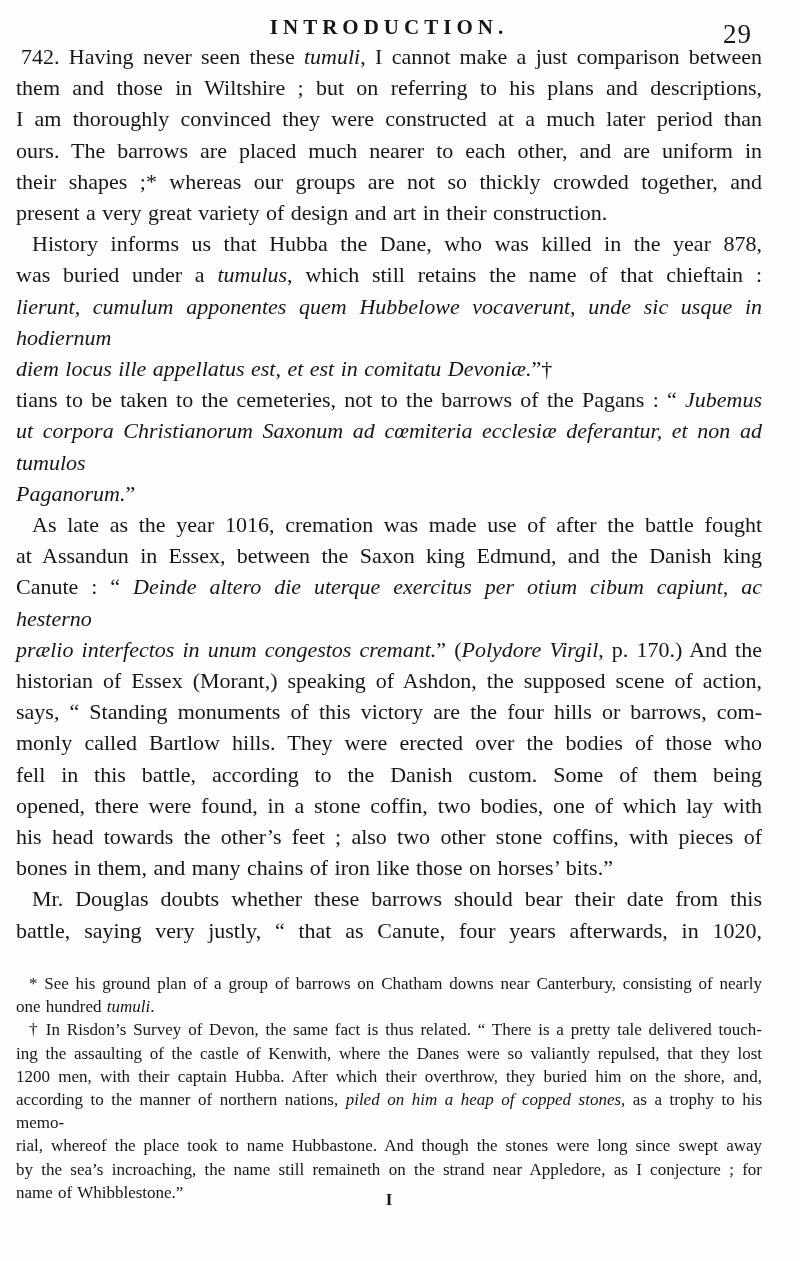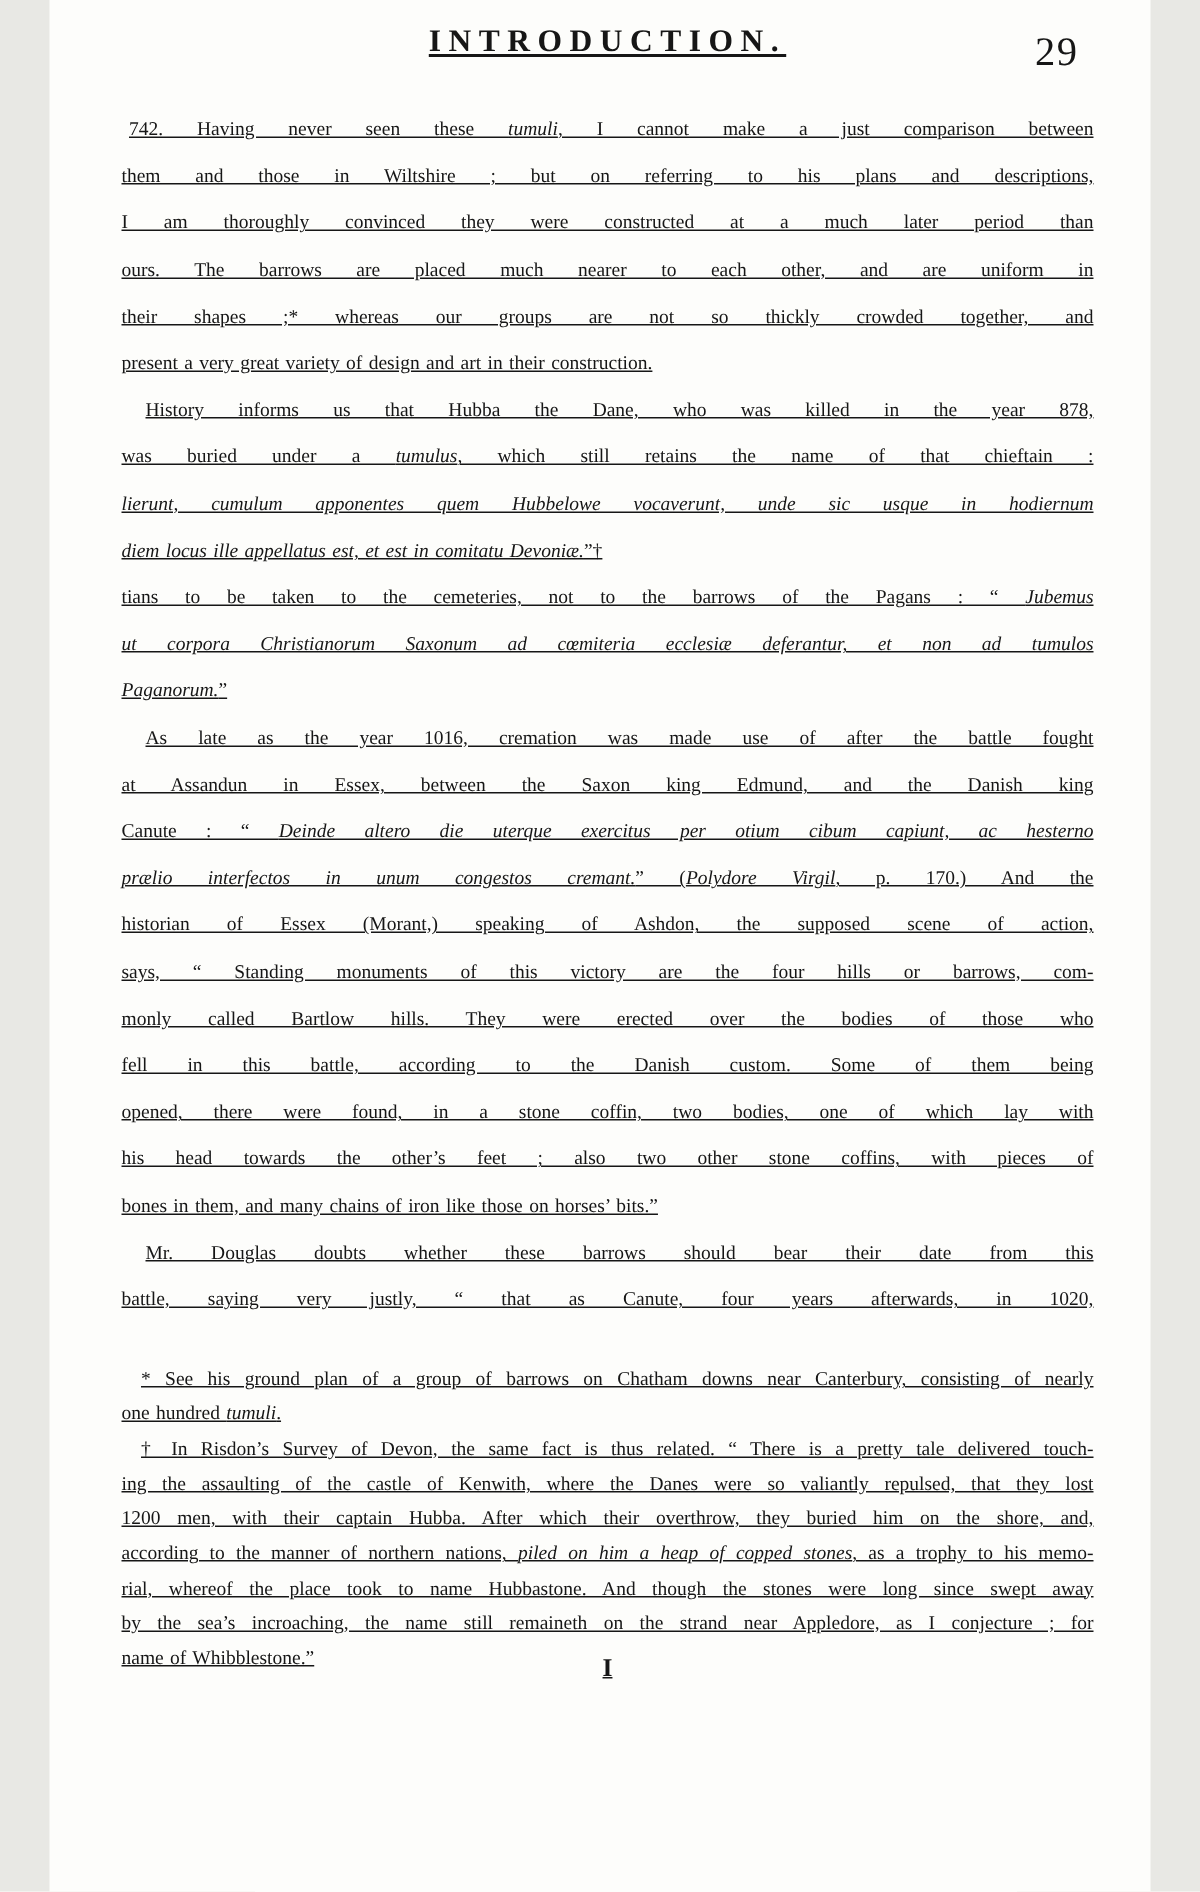--- a/index.html
+++ b/index.html
@@ -3,55 +3,54 @@
 <meta charset="utf-8">
 <style>
   :root{
     --ink:#161616;
     --paper:#fdfdfb;
   }
   html,body{margin:0;padding:0;}
   body{background:#e8e8e4;}
   .page{
     position:relative;
-    width:734px;height:1261px;
+    width:800px;height:1261px;
     margin:0 auto;
     background:var(--paper);
     color:var(--ink);
     font-family:"Liberation Serif","DejaVu Serif",serif;
     overflow:hidden;
     box-sizing:border-box;
-    padding:15px 38px 0 48px;
-    text-decoration:underline;
+    padding:15px 38px 0 16px;
   }
   
   .running-head{position:relative;height:26px;}
   .head-title{
     text-align:center;
     font-size:21px;font-weight:bold;
     letter-spacing:5px;
     white-space:nowrap;
   }
   .page-num{
     position:absolute;top:4px;right:10px;
     font-size:27px;letter-spacing:1px;
   }
   
-  .main{margin-top:29px;font-size:13px;line-height:31.2px;}
+  .main{font-size:22px;line-height:31.2px;}
   .line{
     text-align:justify;
     text-align-last:justify;
     word-spacing:1px;
   }
   .line.last{text-align-last:left;}
   .main .line.first{padding-left:16px;}
   .main .para:first-child .line.first{padding-left:5px;}
   .it{font-style:italic;}
   
-  .footnotes{margin-top:26px;font-size:13px;line-height:23.2px;}
+  .footnotes{margin-top:26px;font-size:17px;line-height:23.2px;}
   .footnotes .line.first{padding-left:13px;}
   
   .signature{
     margin-top:-14px;
     text-align:center;
     font-size:17px;font-weight:bold;
   }
 </style>
 </head>
 <body>

